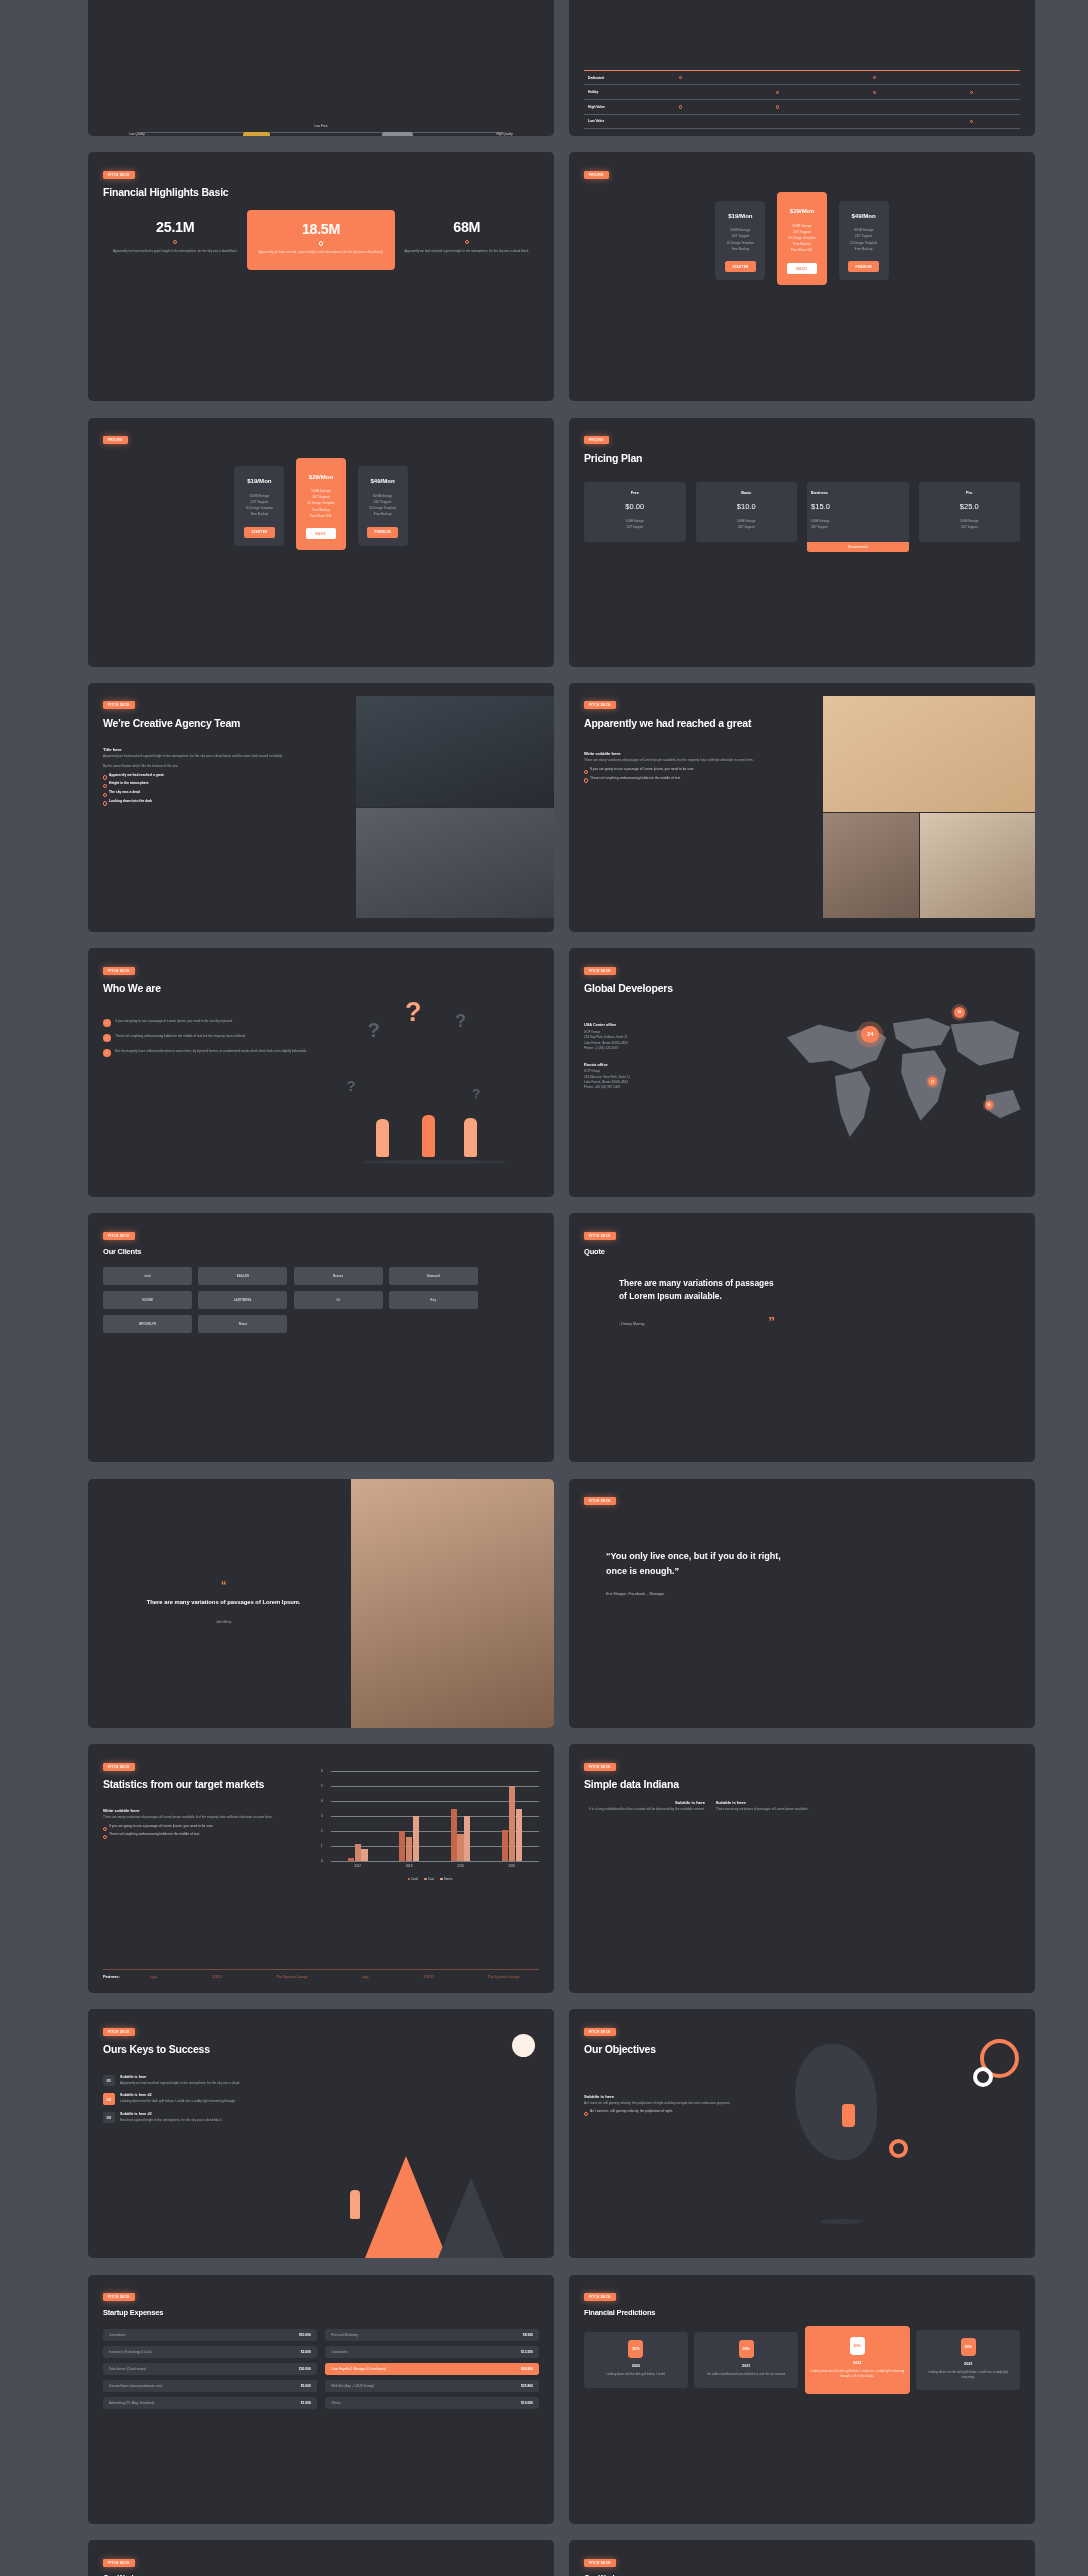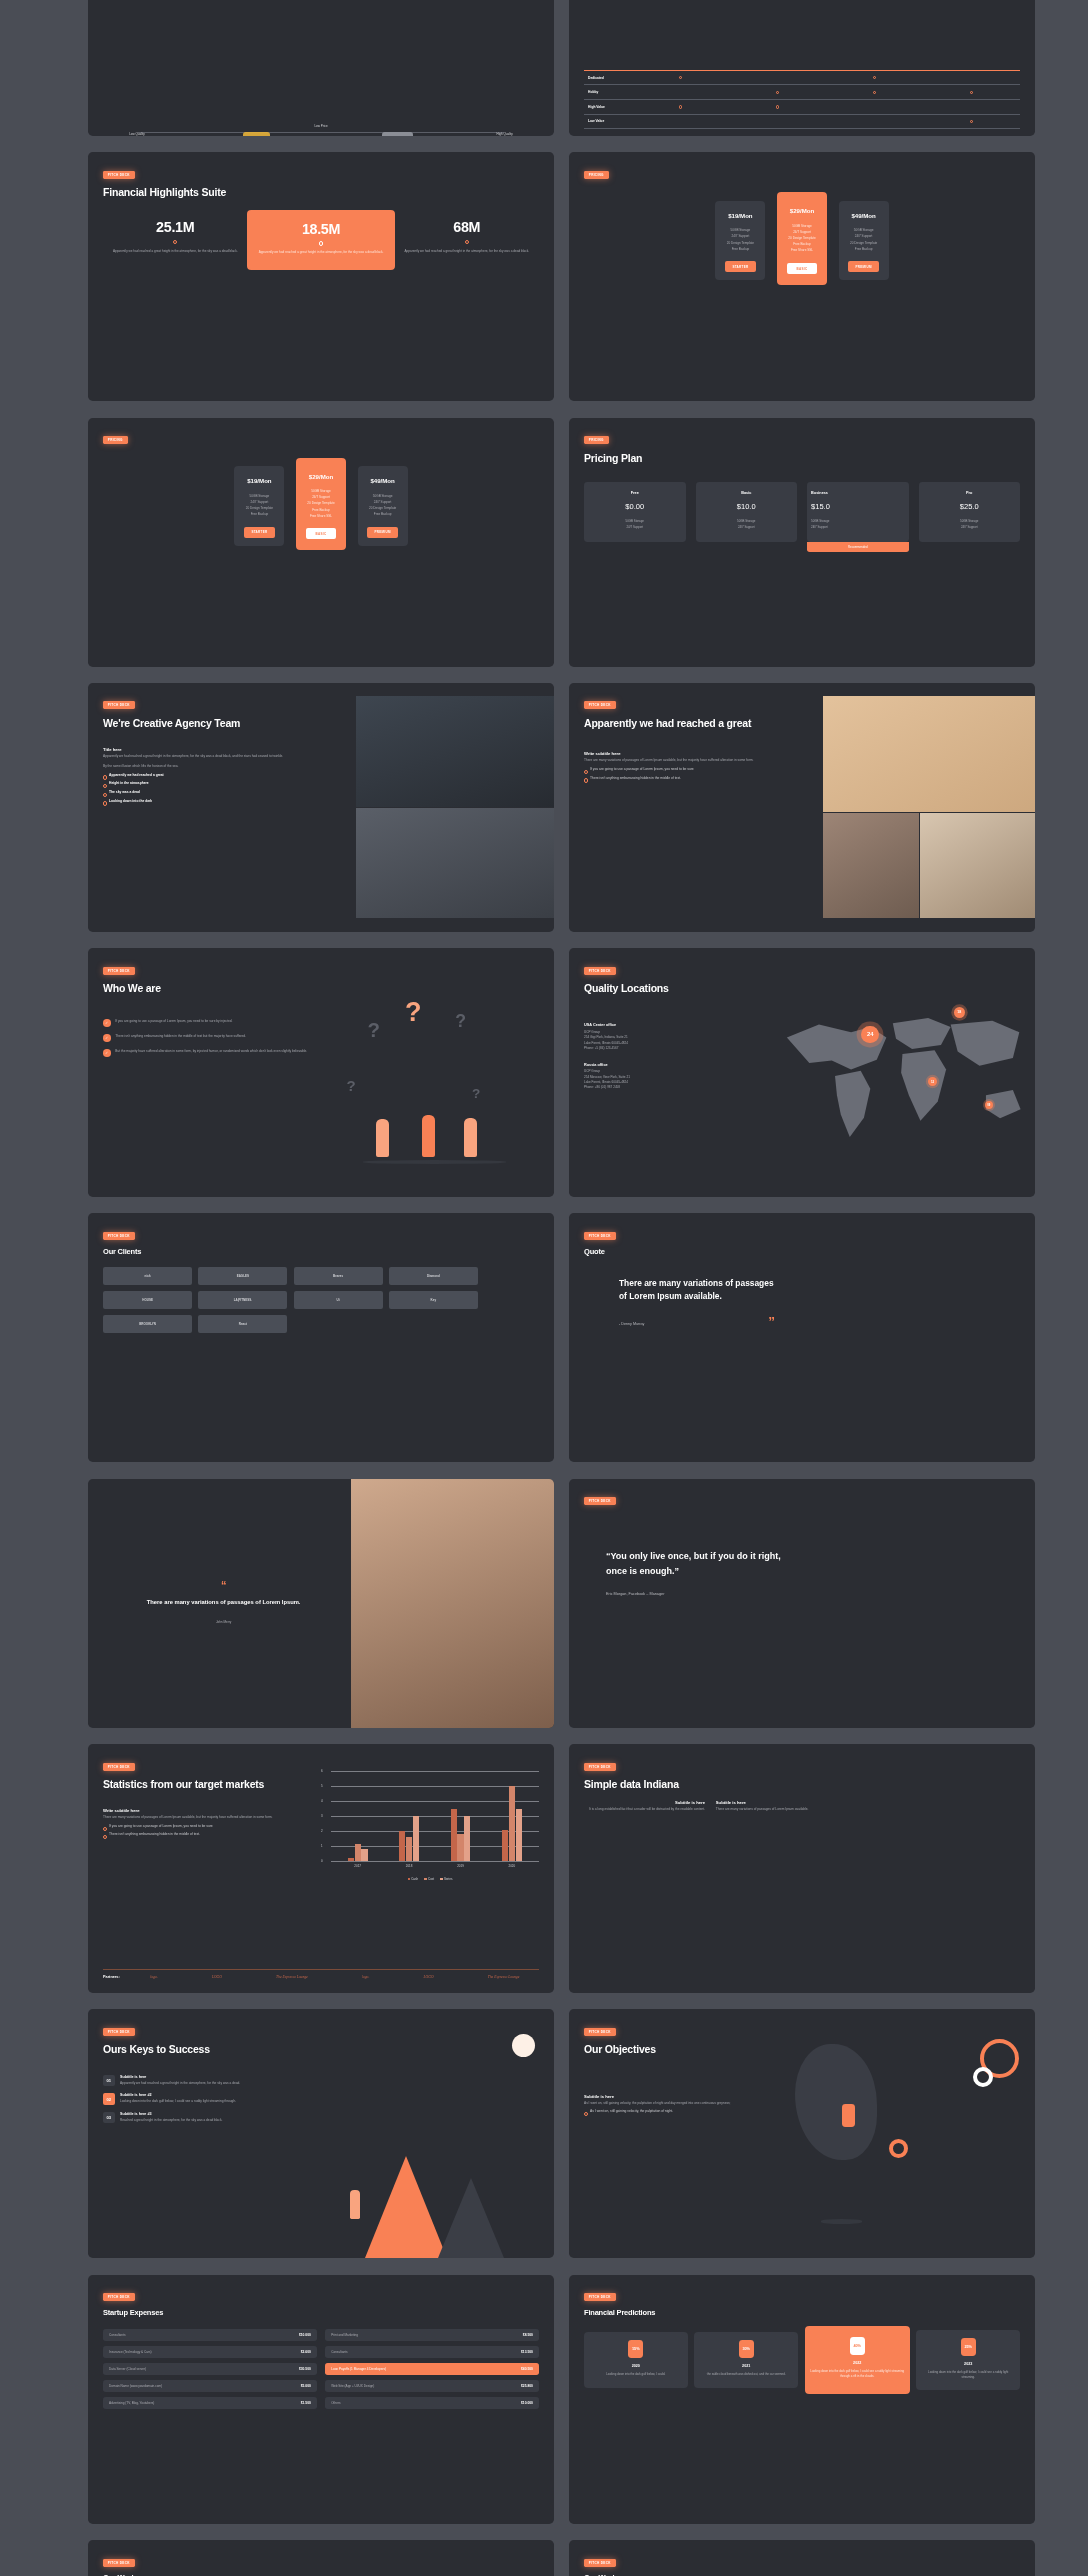--- a/index.html
+++ b/index.html
@@ -109,21 +109,21 @@
             </div>
           </div>
         </div>
     </div>
   </div>
 
   <div class="slide">
 
     <div class="body">
       <span class="badge">PITCH DECK</span>
-      <div class="title">Financial Highlights Suite</div>
+      <div class="title">Financial Highlights Basic</div>
       <div id="fin-stats" class="flx" style="margin-top:20.4px;align-items:flex-start;">
           <div style="flex:1;text-align:center;padding:0 4.1px;">
             <div class="stat-num">25.1M</div>
             <div class="ring-dot"></div>
             <div class="para" style="font-size:3.1px;">Apparently we had reached a great height in the atmosphere, for the sky was a dead black.</div>
           </div>
           <div style="flex:1;text-align:center;padding:11px 5.4px 15px;background:#f98155;border-radius:4.1px;margin-top:-9.5px;">
             <div class="stat-num">18.5M</div>
             <div class="ring-dot w"></div>
             <div class="para" style="font-size:3.1px;color:#ffe2d6;">Apparently we had reached a great height in the atmosphere, for the sky was a dead black.</div>
@@ -343,21 +343,21 @@
         <div style="position:absolute;left:16%;right:16%;bottom:9%;height:3.4px;background:#35383f;border-radius:50%;"></div>
       </div>
     </div>
   </div>
 
   <div class="slide">
 
     <div class="body" style="display:flex;position:relative;">
       <div style="width:46%;z-index:2;">
         <span class="badge">PITCH DECK</span>
-        <div class="title">Quality Locations</div>
+        <div class="title">Global Developers</div>
         <div id="gl-offices" style="margin-top:28.6px;">
             <div style="margin-bottom:11px;">
               <div class="sub" style="font-size:3.8px;margin-bottom:2.7px;">USA Center office</div>
               <div class="para" style="font-size:3.1px;line-height:1.75;">UCP Group</div>
               <div class="para" style="font-size:3.1px;line-height:1.75;">254 Gigi Park, Indiana, Suite 21</div>
               <div class="para" style="font-size:3.1px;line-height:1.75;">Lake Forest, Illinois 60045-4824</div>
               <div class="para" style="font-size:3.1px;line-height:1.75;">Phone: +5 (84) 123-4567</div>
             </div>
             <div style="margin-bottom:11px;">
               <div class="sub" style="font-size:3.8px;margin-bottom:2.7px;">Russia office</div>

